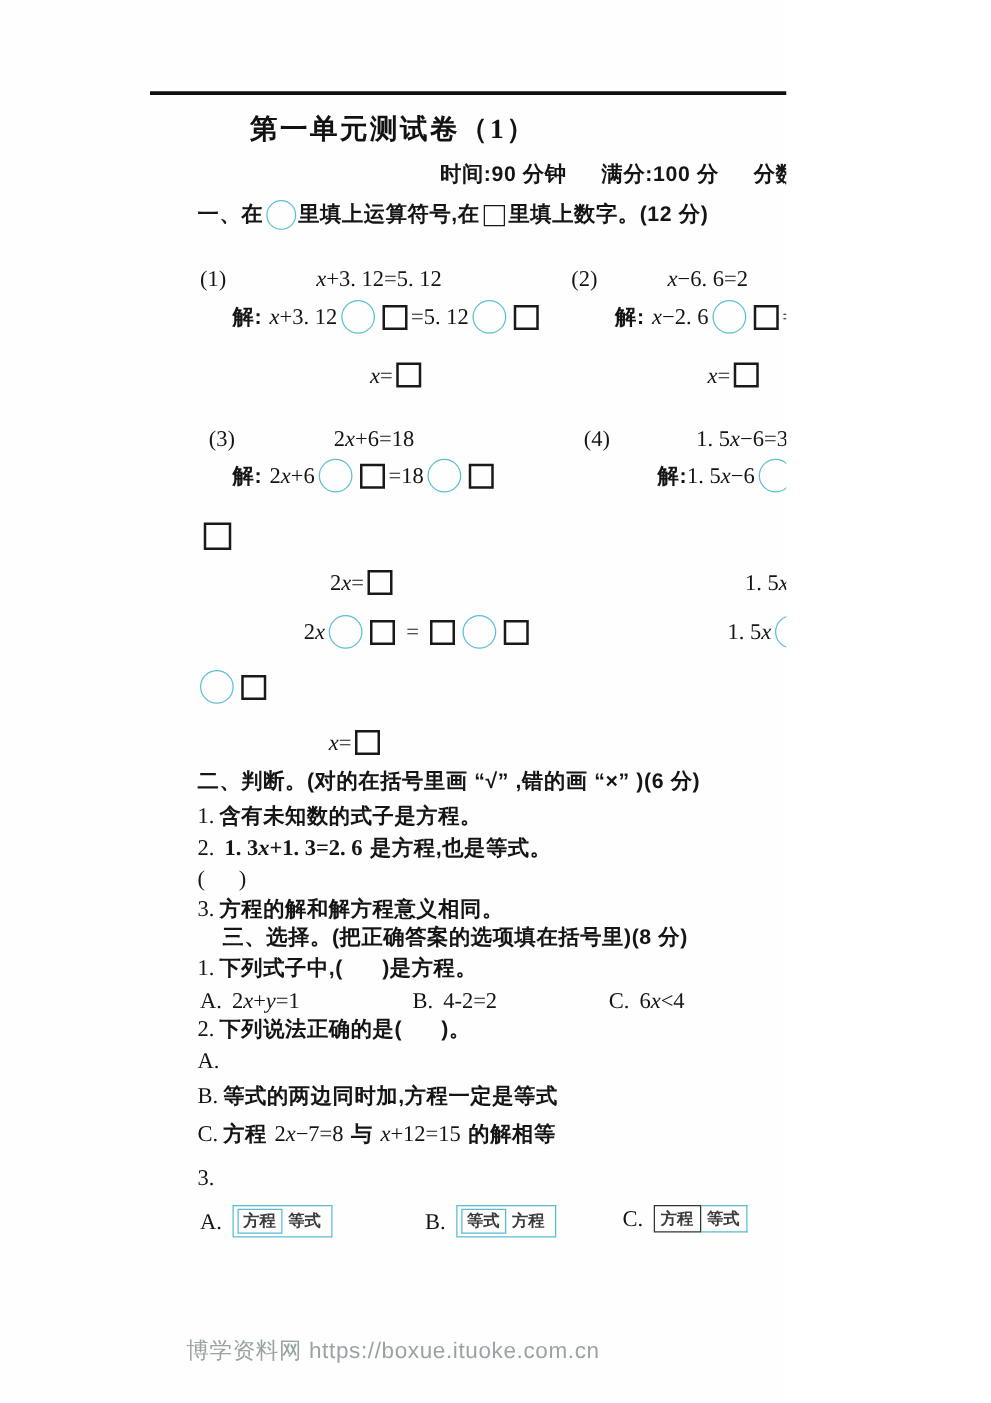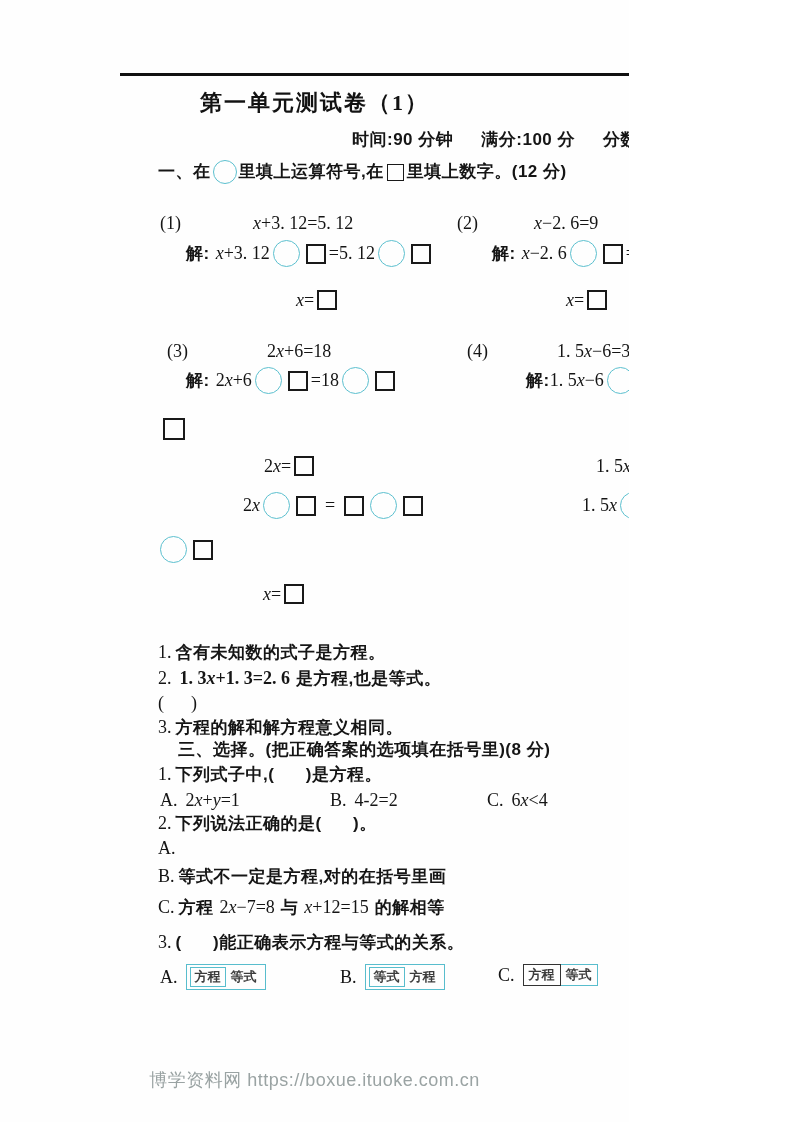--- a/index.html
+++ b/index.html
@@ -49,21 +49,21 @@
     <span class="cn">一、在</span>
     <span class="circle c24"></span>
     <span class="cn">里填上运算符号,在</span>
     <span class="box b17"></span>
     <span class="cn">里填上数字。(12 分)</span>
   </div>
 
   <span class="row math" style="left:120px;top:212px;">(1)</span>
   <span class="row math" style="left:213px;top:212px;"><span class="v">x</span><span>+3. 12=5. 12</span></span>
   <span class="row math" style="left:417px;top:212px;">(2)</span>
-  <span class="row math" style="left:494px;top:212px;"><span class="v">x</span><span>−2. 6=9</span></span>
+  <span class="row math" style="left:494px;top:212px;"><span class="v">x</span><span>−6. 6=2</span></span>
 
   <div class="row" style="left:146px;top:240px;">
     <span class="cn">解:</span>
     <span class="math ml6"><span class="v">x</span><span>+3. 12</span></span>
     <span class="circle"></span>
     <span class="box"></span>
     <span class="math"><span>=5. 12</span></span>
     <span class="circle"></span>
     <span class="box"></span>
   </div>
@@ -149,20 +149,21 @@
 
   <div class="row" style="left:223px;top:583px;">
     <span class="math"><span class="v">x</span><span>=</span></span>
     <span class="box"></span>
   </div>
   <div class="row" style="left:595px;top:583px;">
     <span class="math"><span class="v">x</span><span>=</span></span>
     <span class="box"></span>
   </div>
 
+  <span class="row cn" style="left:118px;top:614px;">二、判断。(对的在括号里画 “√” ,错的画 “×” )(6 分)</span>
 
   <div class="row" style="left:118px;top:641px;">
     <span class="math">1.</span>
     <span class="cn ml4">含有未知数的式子是方程。</span>
   </div>
   <span class="row bracket" style="left:612px;top:641px;">(      )</span>
 
   <div class="row" style="left:118px;top:667px;">
     <span class="math">2.</span>
     <span class="math ml10"><span>1. 3</span><span class="v">x</span><span>+1. 3=2. 6</span></span>
@@ -199,34 +200,33 @@
   <div class="row" style="left:118px;top:812px;">
     <span class="math">2.</span>
     <span class="cn ml4">下列说法正确的是(      )。</span>
   </div>
 
   <div class="row" style="left:118px;top:837px;">
     <span class="math">A.</span>
   </div>
   <div class="row" style="left:118px;top:865px;">
     <span class="math">B.</span>
-    <span class="cn ml4">等式不一定是方程,对的在括号里画</span>
+    <span class="cn ml4">等式的两边同时加,方程一定是等式</span>
   </div>
   <div class="row" style="left:118px;top:896px;">
     <span class="math">C.</span>
     <span class="cn ml4">方程</span>
     <span class="math ml6"><span>2</span><span class="v">x</span><span>−7=8</span></span>
     <span class="cn ml6">与</span>
     <span class="math ml6"><span class="v">x</span><span>+12=15</span></span>
     <span class="cn ml6">的解相等</span>
   </div>
 
   <div class="row" style="left:118px;top:931px;">
     <span class="math">3.</span>
-    <span class="cn ml4">(      )能正确表示方程与等式的关系。</span>
   </div>
 
   <div class="row" style="left:120px;top:964px;">
     <span class="math">A.</span>
     <span class="venn-outer">
       <span class="venn-inner">方程</span>
       <span class="venn-label">等式</span>
     </span>
   </div>
   <div class="row" style="left:300px;top:964px;">

